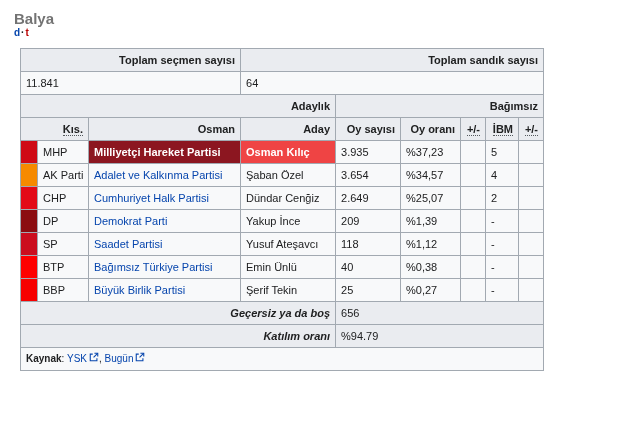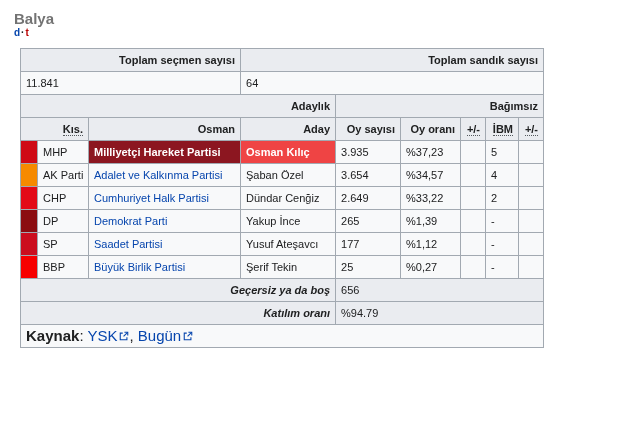--- a/index.html
+++ b/index.html
@@ -28,21 +28,21 @@
   .results td{background:#f8f9fa;text-align:left;}
   td.center{text-align:left;}
   td.greybg{background:#eaecf0;}
   th.ital{font-style:italic;}
   td.swatch{padding:0;}
   .dotu{border-bottom:1px dotted #54595d;}
   a.wlink{color:#0645ad;text-decoration:none;cursor:pointer;}
   td.win{font-weight:700;}
   td.win a.wlink{color:#ffffff;font-weight:700;}
   td.win{color:#ffffff;}
-  .src-cell{font-size:15px;}
+  .src-cell{font-size:10px;}
   .src-cell b{font-weight:700;}
   .ext-icon{display:inline-block;vertical-align:baseline;margin-left:2px;}
 </style>
 </head>
 <body>
 
 <div class="page">
 
   <h2 class="title">Balya</h2>
 
@@ -112,50 +112,61 @@
       <td>4</td>
       <td></td>
     </tr>
 
     <tr>
       <td class="swatch" style="background-color: rgb(227, 10, 23);"></td>
       <td>CHP</td>
       <td><a class="wlink">Cumhuriyet Halk Partisi</a></td>
       <td>Dündar Cenğiz</td>
       <td>2.649</td>
-      <td>%33,22</td>
+      <td>%25,07</td>
       <td></td>
       <td>2</td>
       <td></td>
     </tr>
 
     <tr>
       <td class="swatch" style="background-color: rgb(139, 13, 16);"></td>
       <td>DP</td>
       <td><a class="wlink">Demokrat Parti</a></td>
       <td>Yakup İnce</td>
-      <td>265</td>
+      <td>209</td>
       <td>%1,39</td>
       <td></td>
       <td>-</td>
       <td></td>
     </tr>
 
     <tr>
       <td class="swatch" style="background-color: rgb(203, 14, 30);"></td>
       <td>SP</td>
       <td><a class="wlink">Saadet Partisi</a></td>
       <td>Yusuf Ateşavcı</td>
-      <td>177</td>
+      <td>118</td>
       <td>%1,12</td>
       <td></td>
       <td>-</td>
       <td></td>
     </tr>
 
+    <tr>
+      <td class="swatch" style="background-color: rgb(254, 0, 0);"></td>
+      <td>BTP</td>
+      <td><a class="wlink">Bağımsız Türkiye Partisi</a></td>
+      <td>Emin Ünlü</td>
+      <td>40</td>
+      <td>%0,38</td>
+      <td></td>
+      <td>-</td>
+      <td></td>
+    </tr>
 
     <tr>
       <td class="swatch" style="background-color: rgb(247, 0, 0);"></td>
       <td>BBP</td>
       <td><a class="wlink">Büyük Birlik Partisi</a></td>
       <td>Şerif Tekin</td>
       <td>25</td>
       <td>%0,27</td>
       <td></td>
       <td>-</td>

